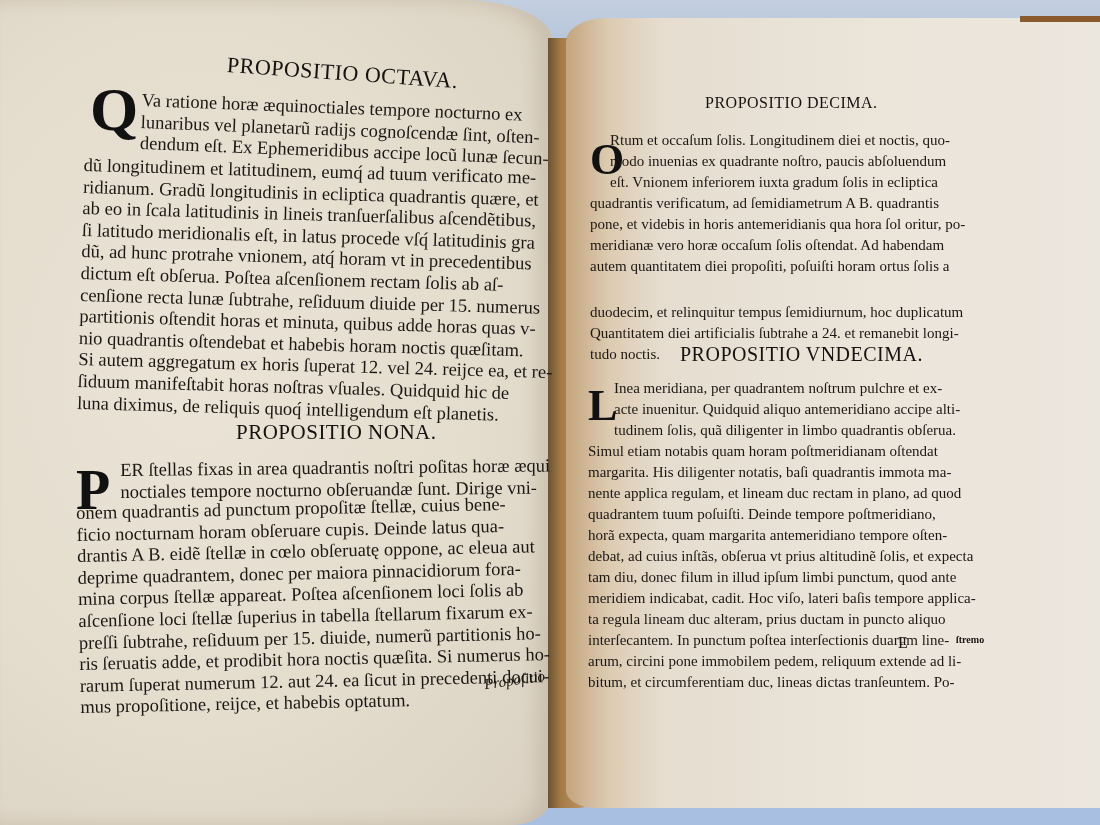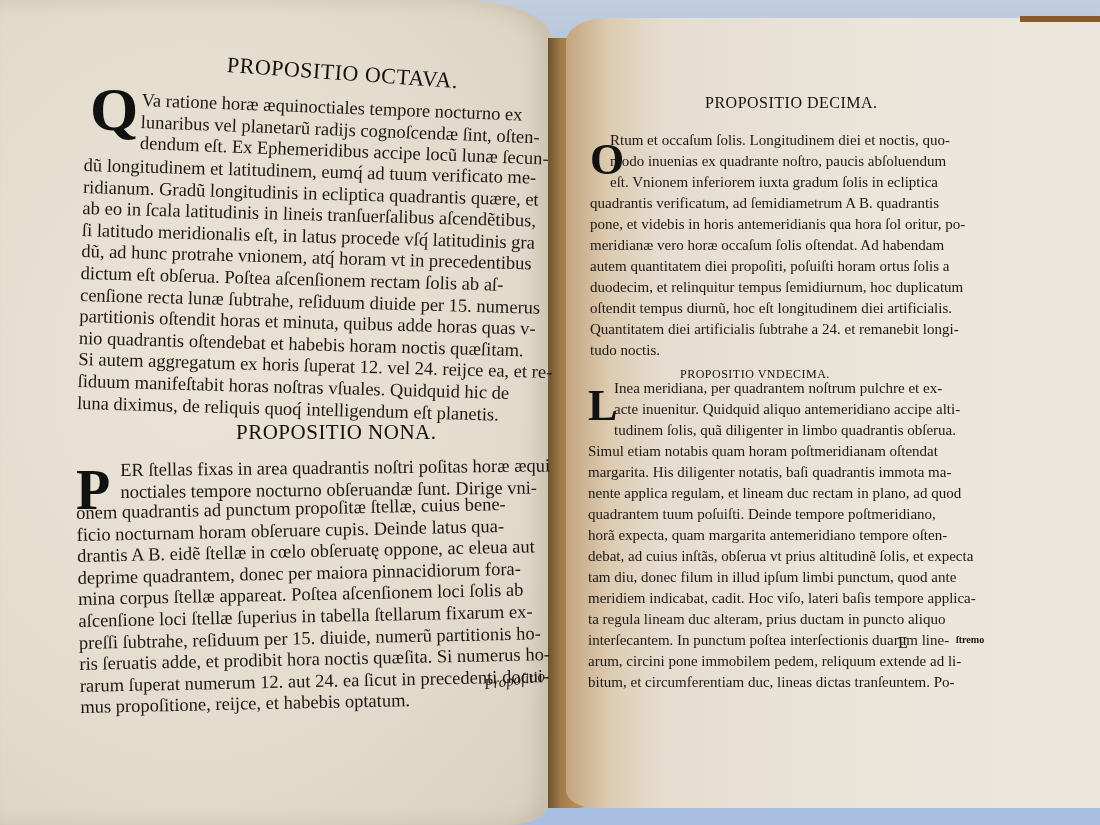--- a/index.html
+++ b/index.html
@@ -128,27 +128,26 @@
   <div class="text-block" style="left:610px; top:130px; font-size:15px;">
     <span class="line" style="height:21px;line-height:21px;">Rtum et occaſum ſolis. Longitudinem diei et noctis, quo-</span>
     <span class="line" style="height:21px;line-height:21px;">modo inuenias ex quadrante noſtro, paucis abſoluendum</span>
     <span class="line" style="height:21px;line-height:21px;">eſt. Vnionem inferiorem iuxta gradum ſolis in ecliptica</span>
   </div>
   <div class="text-block" style="left:590px; top:193px; font-size:15px;">
     <span class="line" style="height:21px;line-height:21px;">quadrantis verificatum, ad ſemidiametrum A B. quadrantis</span>
     <span class="line" style="height:21px;line-height:21px;">pone, et videbis in horis antemeridianis qua hora ſol oritur, po-</span>
     <span class="line" style="height:21px;line-height:21px;">meridianæ vero horæ occaſum ſolis oſtendat.   Ad habendam</span>
     <span class="line" style="height:21px;line-height:21px;">autem quantitatem diei propoſiti, poſuiſti horam ortus ſolis a</span>
-    <span class="line" style="height:21px;line-height:21px;">duodecim, et relinquitur tempus ſemidiurnum, hoc duplicatum</span>
-    <span class="line" style="height:21px;line-height:21px;">oſtendit tempus diurnũ, hoc eſt longitudinem diei artificialis.</span>
+    <span class="line" style="height:21px;line-height:21px;margin-top:25px;">duodecim, et relinquitur tempus ſemidiurnum, hoc duplicatum</span>
     <span class="line" style="height:21px;line-height:21px;">Quantitatem diei artificialis ſubtrahe a 24. et remanebit longi-</span>
     <span class="line" style="height:21px;line-height:21px;">tudo noctis.</span>
   </div>
 
-  <div class="heading" style="left:680px; top:343px; font-size:12px;margin-top:24px;">PROPOSITIO VNDECIMA.</div>
+  <div class="heading" style="left:680px; top:343px; font-size:20px;">PROPOSITIO VNDECIMA.</div>
 
   <div class="dropcap" style="left:588px; top:384px; font-size:44px; line-height:44px;">L</div>
 
   <div class="text-block" style="left:614px; top:378px; font-size:15px;">
     <span class="line" style="height:21px;line-height:21px;">Inea meridiana, per quadrantem noſtrum pulchre et ex-</span>
     <span class="line" style="height:21px;line-height:21px;">acte inuenitur. Quidquid aliquo antemeridiano accipe alti-</span>
     <span class="line" style="height:21px;line-height:21px;">tudinem ſolis, quã diligenter in limbo quadrantis obſerua.</span>
   </div>
   <div class="text-block" style="left:588px; top:441px; font-size:15px;">
     <span class="line" style="height:21px;line-height:21px;">Simul etiam notabis quam horam poſtmeridianam oſtendat</span>

